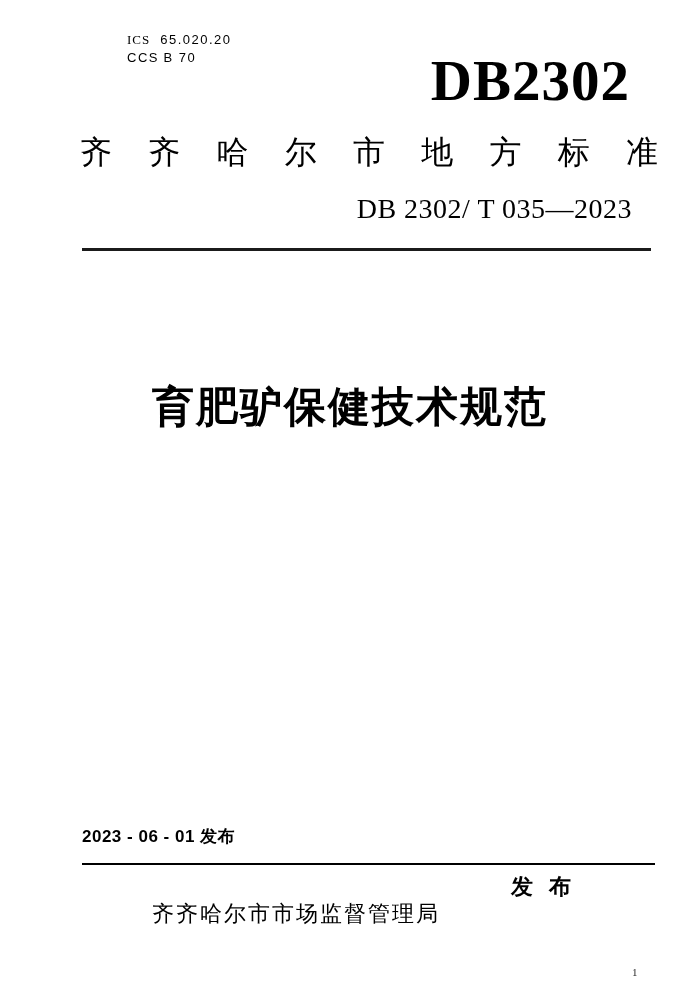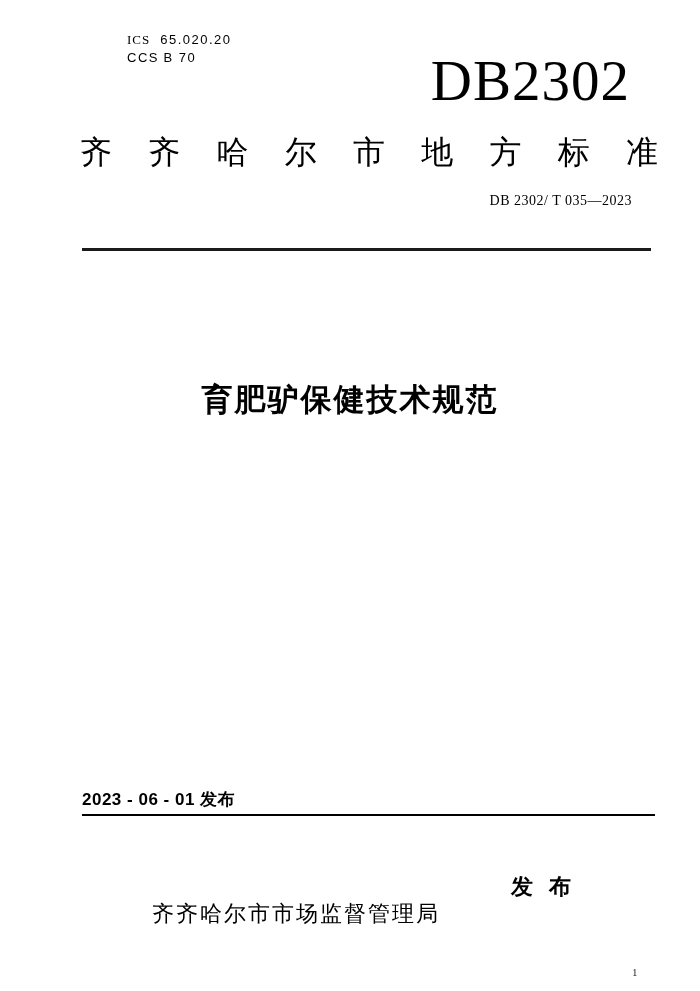--- a/index.html
+++ b/index.html
@@ -36,21 +36,21 @@
   .ics-block .code-val {
     letter-spacing: 1.5px;
   }
 
   
   .db-code {
     position: absolute;
     right: 70px;
     top: 52px;
     font-family: "Liberation Serif", "DejaVu Serif", serif;
-    font-weight: 400;
+    font-weight: 700;
     font-size: 57px;
     line-height: 1;
     letter-spacing: 1px;
   }
 
   
   .standard-name {
     position: absolute;
     left: 80px;
     top: 134px;
@@ -61,59 +61,59 @@
     line-height: 36px;
     font-weight: 500;
   }
 
   
   .standard-number {
     position: absolute;
     right: 68px;
     top: 193px;
     font-family: "Liberation Serif", "DejaVu Serif", serif;
-    font-size: 14px;
+    font-size: 28px;
     letter-spacing: 0.5px;
   }
 
   
   .top-rule {
     position: absolute;
     left: 82px;
     top: 248px;
     width: 569px;
     height: 0;
     border-top: 3px solid #1b1b1b;
   }
 
   
   .doc-title {
     position: absolute;
     left: 0;
     top: 379px;
     width: 100%;
     text-align: center;
-    font-size: 31px;
+    font-size: 42px;
     font-weight: 700;
     letter-spacing: 2px;
   }
 
   
   .dates-row {
     position: absolute;
     left: 82px;
-    top: 788px;
+    top: 825px;
     width: 573px;
     display: flex;
     justify-content: space-between;
     align-items: flex-end;
     font-size: 17px;
     font-weight: 600;
     letter-spacing: 0.5px;
-    padding-bottom: 3px;
+    padding-bottom: 15px;
     border-bottom: 2px solid #000000;
   }
 
   
   .publisher-name {
     position: absolute;
     left: 152px;
     top: 899px;
     font-size: 22px;
     font-weight: 400;

